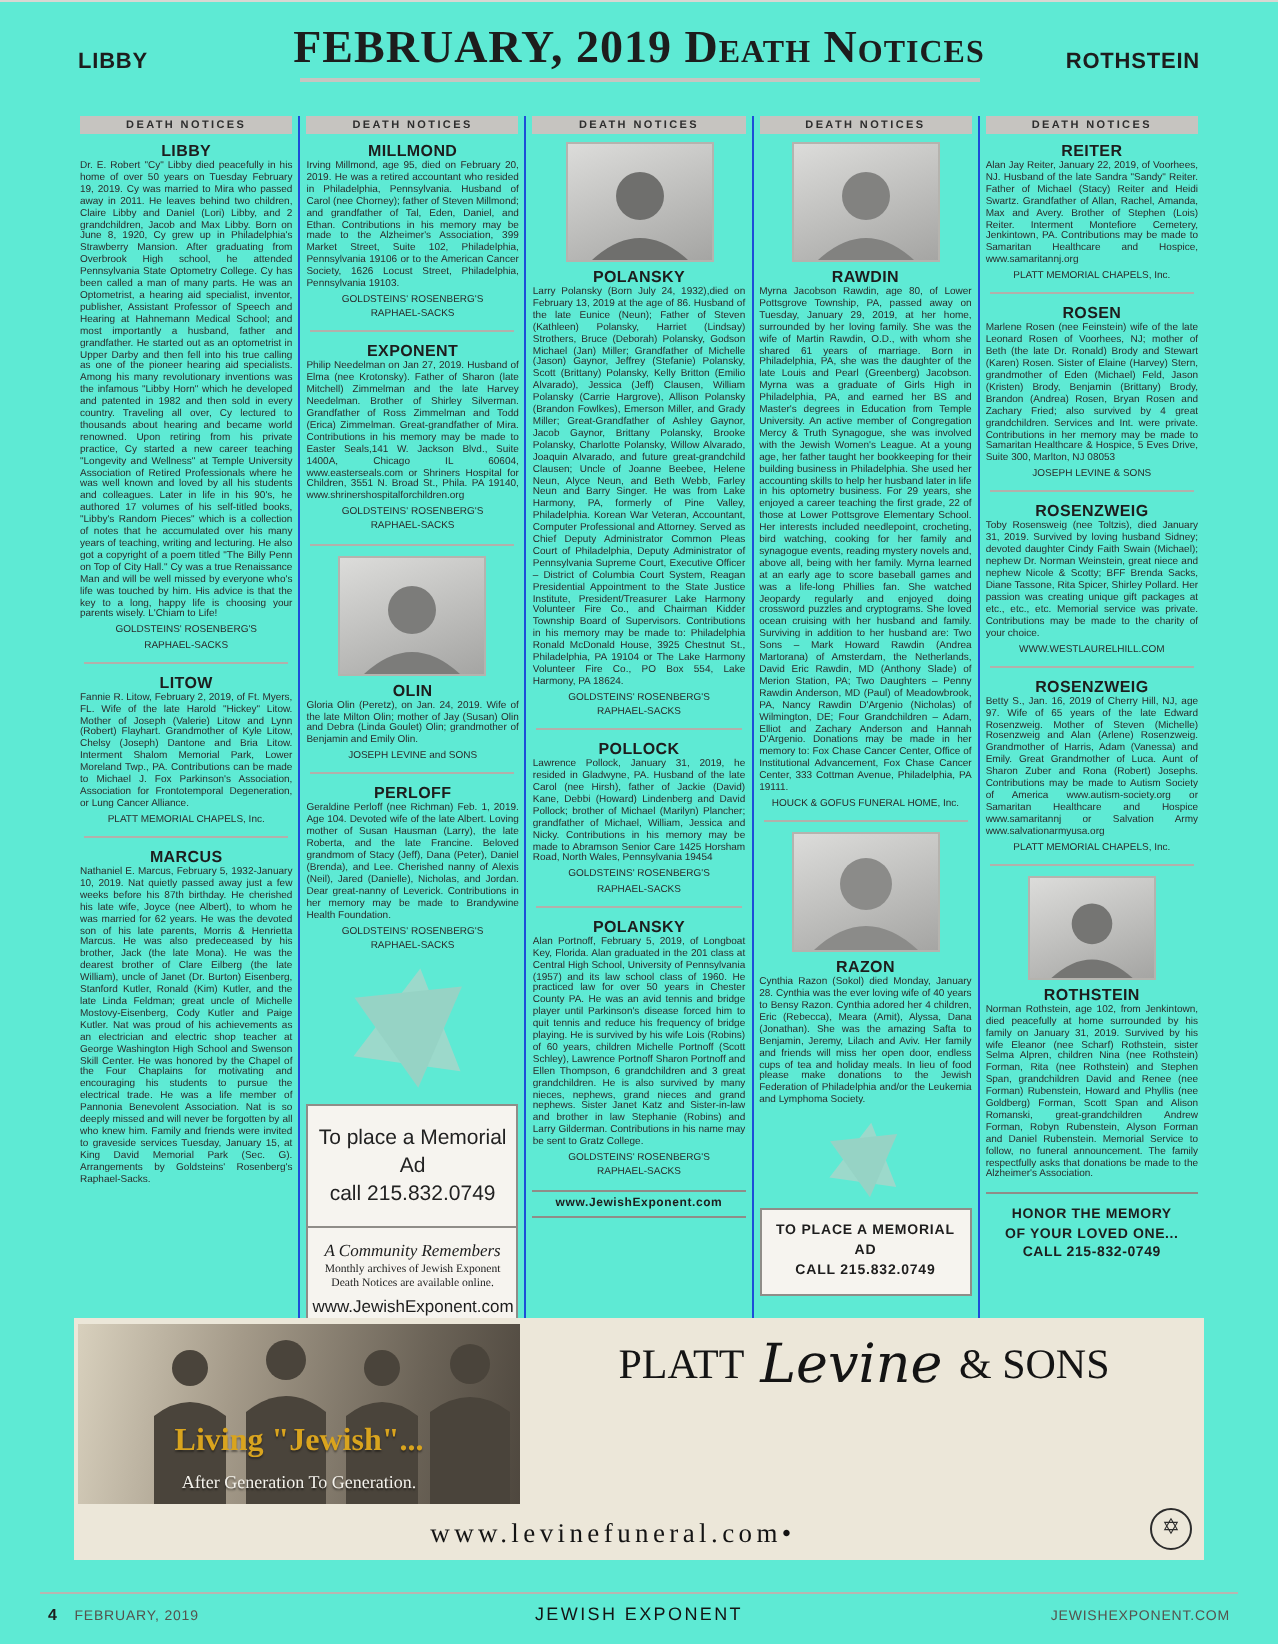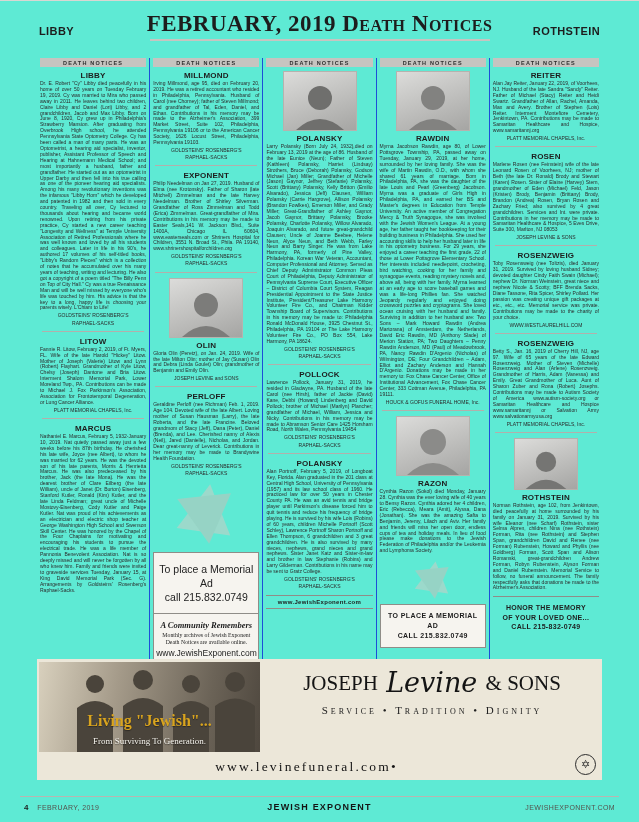--- a/index.html
+++ b/index.html
@@ -28,21 +28,21 @@
 
   .photo{width:72px;height:58px;margin:2px auto 1px;border:1px solid #b5b3ae;
          background:linear-gradient(160deg,#dcdcda,#a5a5a3);display:flex;align-items:flex-end;justify-content:center;overflow:hidden;}
   .photo svg{display:block;}
 
   .starmark{display:block;margin:6px auto 4px;opacity:.55;}
 
   .adbox{border:1px solid #8f8d88;padding:9px 2px;text-align:center;font-size:10.5px;
          line-height:14px;color:#222;margin-top:6px;background:#f6f4ef;}
   .community{border:1px solid #8f8d88;border-top:none;padding:6px 2px 5px;text-align:center;background:#f6f4ef;}
-  .community-title{font-family:"Liberation Serif",serif;font-style:italic;font-weight:bold;font-size:8.5px;}
+  .community-title{font-family:"Liberation Serif",serif;font-style:italic;font-weight:normal;font-size:8.5px;}
   .community-body{font-size:5.8px;line-height:7px;margin-top:2px;font-family:"Liberation Serif",serif;}
   .community-url{font-size:8.5px;margin-top:2px;}
   .webbar{text-align:center;font-weight:bold;font-size:6px;letter-spacing:.3px;padding:3px 0;
           border-top:1px solid #8f8d88;border-bottom:1px solid #8f8d88;margin-top:5px;}
   .promo-caps{font-size:7px;font-weight:bold;text-align:center;letter-spacing:.4px;line-height:10px;
               border:1px solid #8f8d88;padding:6px 2px;margin-top:4px;background:#f6f4ef;}
   .honor{font-size:7px;font-weight:bold;text-align:center;letter-spacing:.3px;line-height:9.5px;
          padding:6px 2px;margin-top:5px;border-top:1px solid #8f8d88;}
 
   
@@ -63,21 +63,21 @@
   .levine-web{position:absolute;left:4px;right:30px;bottom:5px;display:flex;justify-content:center;
               font-family:"Liberation Serif",serif;font-size:13.5px;letter-spacing:2.2px;color:#141414;white-space:nowrap;}
   .star-emblem{position:absolute;right:6px;bottom:5px;width:19px;height:19px;border:1.5px solid #2c2c2c;
                border-radius:50%;text-align:center;font-size:11px;line-height:18px;color:#2c2c2c;background:#ece7d9;}
 
   
   .footer-rule{position:absolute;left:20px;right:20px;top:795px;border-top:1px solid #b8b6b1;}
   .footer{position:absolute;left:24px;right:24px;top:801px;display:flex;align-items:baseline;}
   .f-left{flex:1;font-size:7px;color:#55524d;letter-spacing:.4px;}
   .f-left b{color:#1d1d1d;font-size:8px;margin-right:6px;}
-  .f-center{flex:1;text-align:center;font-size:9px;font-weight:bold;letter-spacing:1.2px;color:#141414;}
+  .f-center{flex:1;text-align:center;font-size:9px;font-weight:normal;letter-spacing:1.2px;color:#141414;}
   .f-right{flex:1;text-align:right;font-size:7px;color:#55524d;letter-spacing:.4px;}
 </style>
 </head>
 <body>
 
 <div class="page">
 
   <div class="masthead">
     <div class="mast-name left">LIBBY</div>
     <div class="mast-title">
@@ -278,29 +278,28 @@
             <path d="M12 84 V40 Q30 26 48 40 V84 Z"></path>
           <circle cx="78" cy="12" r="10"></circle>
             <path d="M58 84 V38 Q78 22 98 38 V84 Z"></path>
           <circle cx="126" cy="16" r="9"></circle>
             <path d="M108 84 V40 Q126 26 144 40 V84 Z"></path>
           <circle cx="170" cy="14" r="10"></circle>
             <path d="M150 84 V38 Q170 23 190 38 V84 Z"></path>
         </g>
       </svg>
       <div class="lj1">Living "Jewish"...</div>
-      <div class="lj2">From Surviving To Generation.</div>
+      <div class="lj2">After Generation To Generation.</div>
     </div>
     <div class="levine-brand">
       <div class="brandline">
-        <span>JOSEPH</span>
+        <span>PLATT</span>
         <span class="brand-script">Levine</span>
         <span>&amp; SONS</span>
       </div>
-      <div class="tagline">Service  •  Tradition  •  Dignity</div>
     </div>
     <div class="levine-web">
       <span>www.levinefuneral.com</span>
       <span>•</span>
     </div>
     <div class="star-emblem">✡</div>
   </div>
 
   <div class="footer-rule"></div>
   <div class="footer">

